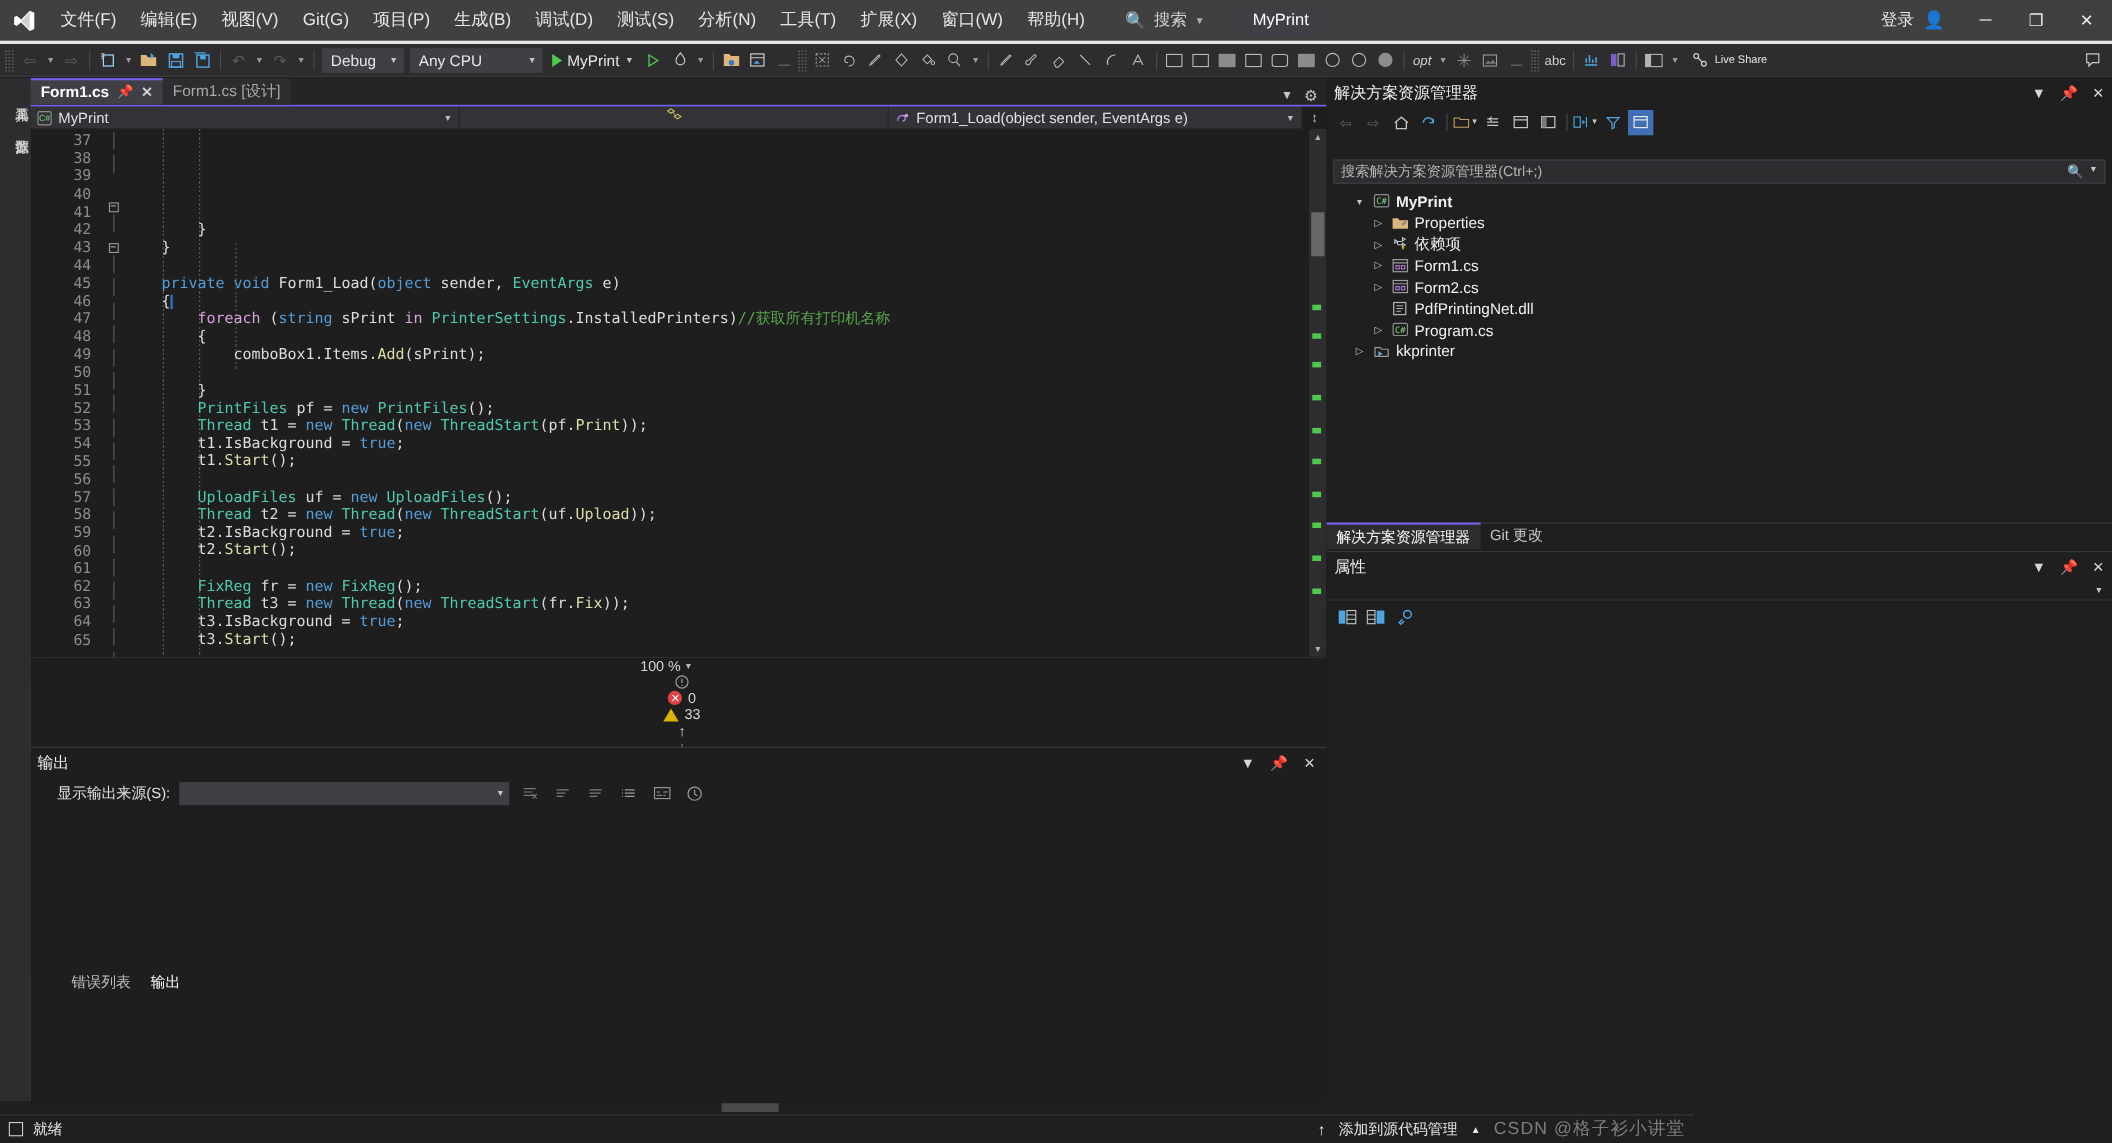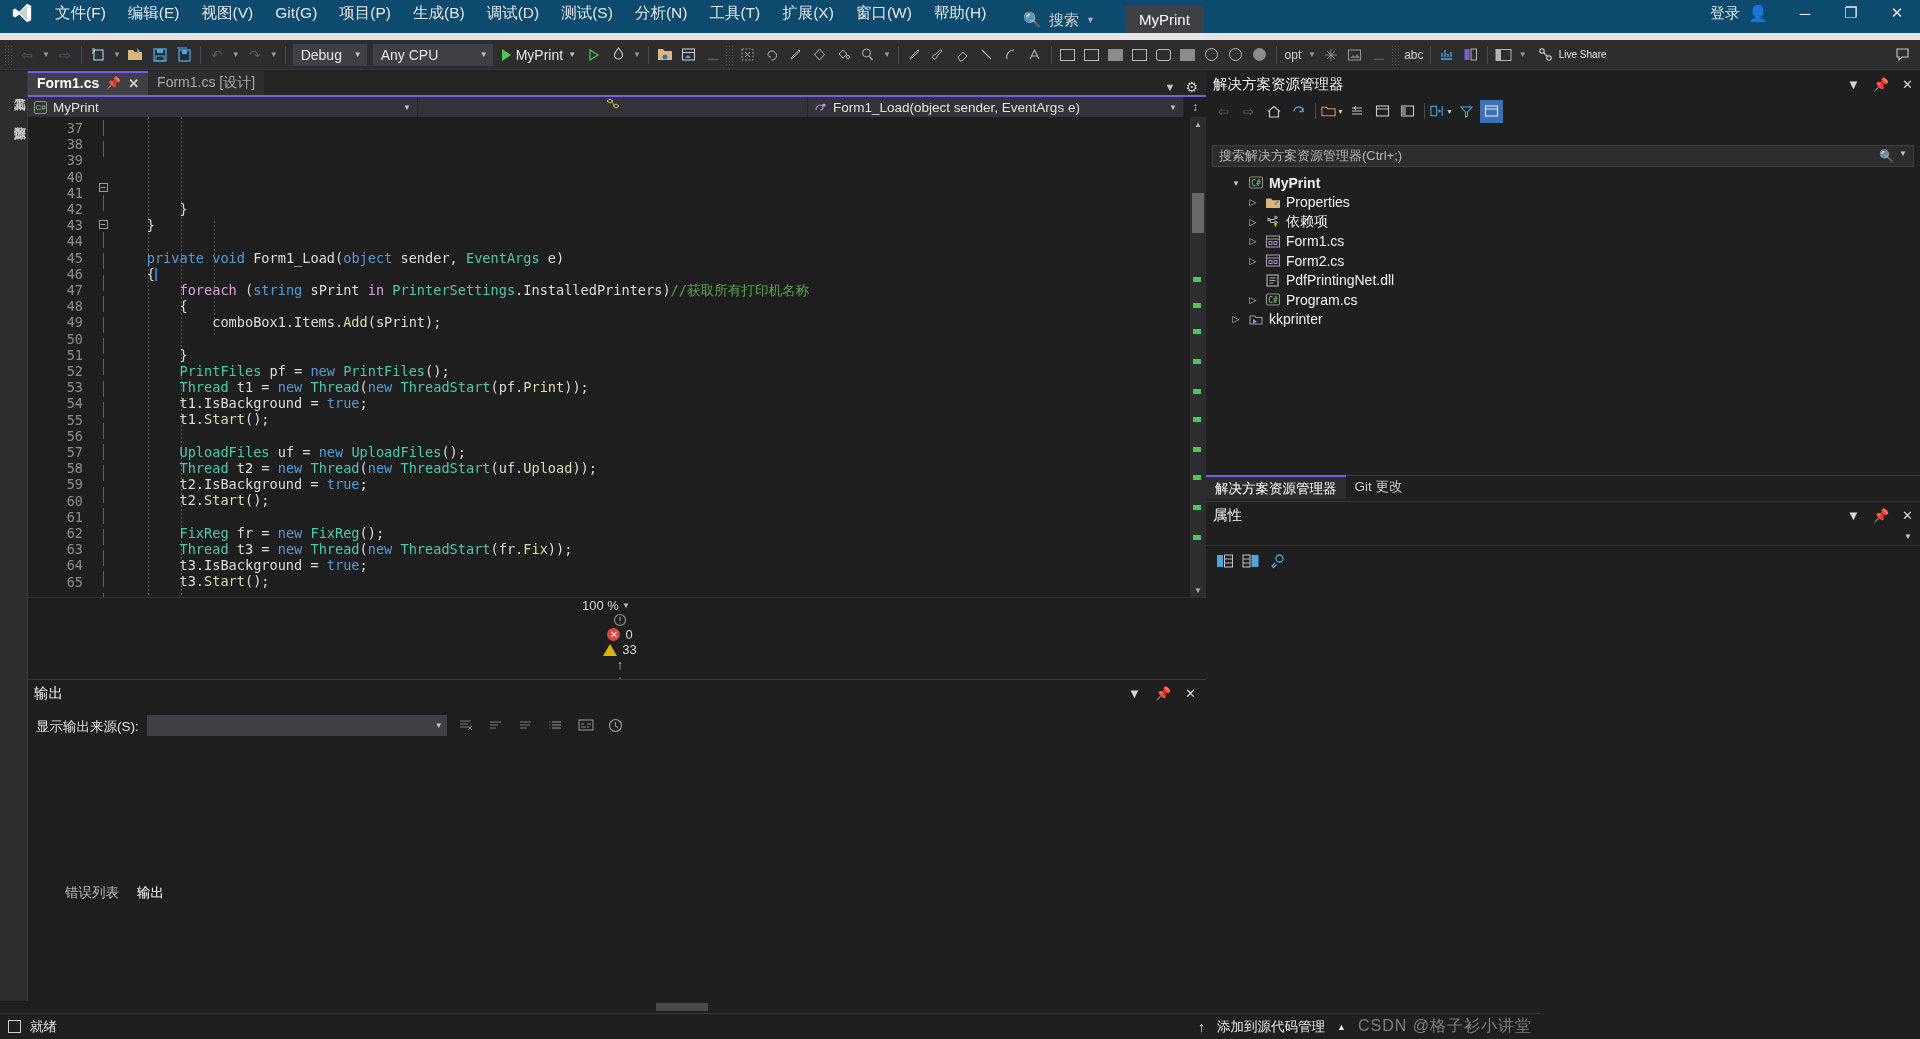--- a/index.html
+++ b/index.html
@@ -7,22 +7,22 @@
     width: 1920px; height: 1039px;
     background: #1e1e1e;
     font-family: "Liberation Sans", sans-serif;
     overflow: hidden;
     color: #f1f1f1;
   }
   .app { position: relative; width: 1920px; height: 1039px; background: #1f1f1f; }
 
   
   .titlebar {
-    height: 40px; background: #0c4a6e; display: flex; align-items: flex-end;
-    position: relative; border-bottom: 7px solid #e5e5e5;
+    height: 40px; background: #404040; display: flex; align-items: center;
+    position: relative; border-bottom: 3px solid #e5e5e5;
   }
   .vs-logo { width: 44px; height: 40px; display:flex; align-items:center; justify-content:center; }
   .vs-logo svg { width: 22px; height: 22px; }
   .menu { display: flex; align-items: center; height: 40px; }
   .menu-item {
     padding: 0 11px; height: 40px; line-height: 40px; font-size: 15.5px;
     color: #e6e6e6; cursor: default; white-space: nowrap;
   }
   .title-search {
     margin-left: 18px; display: flex; align-items: center; gap: 7px;
@@ -160,21 +160,21 @@
     font-size: 10px; display: flex; align-items: center; justify-content: center; }
   .warn-tri { width: 0; height: 0; border-left: 7px solid transparent; border-right: 7px solid transparent; border-bottom: 12px solid #d9b400; position: relative; }
   .es-right { margin-left: auto; display: flex; align-items: center; gap: 0; padding-right: 10px; }
   .es-right .es-item { padding: 0 14px; }
 
   
   .output-panel { position: absolute; left: 28px; top: 608px; width: 1178px; height: 208px; background: #1e1e1e; border-top: 1px solid #3a3a3c; }
   .op-header { height: 26px; display: flex; align-items: center; padding: 0 6px; font-size: 14px; color: #f0f0f0; }
   .op-header .ttl { font-size: 14.5px; }
   .op-hr { margin-left: auto; display: flex; align-items: center; gap: 14px; color: #d6d6d6; font-size: 13px; padding-right: 4px; }
-  .op-toolbar { height: 30px; display: flex; align-items: flex-end; gap: 8px; padding: 0 8px; }
+  .op-toolbar { height: 30px; display: flex; align-items: center; gap: 8px; padding: 0 24px; }
   .op-toolbar .lbl { font-size: 13.5px; color: #e0e0e0; }
   .op-combo { width: 300px; height: 21px; background: #3f3f46; display: flex; align-items: center; padding: 0 4px; }
   .op-combo .cc { margin-left: auto; font-size: 8px; color: #c8c8c8; }
   .op-ic { width: 22px; height: 22px; display: flex; align-items: center; justify-content: center; color: #9a9a9a; font-size: 13px; }
   .op-body { height: 122px; background: #1e1e1e; }
   .op-tabs { position: absolute; bottom: 0; left: 0; height: 22px; display: flex; align-items: center; gap: 0; padding-left: 28px; }
   .op-tab { font-size: 13.5px; color: #bdbdbd; padding: 0 9px; height: 22px; line-height: 22px; margin-top: 34px; }
   .op-tab.active { color: #ffffff; }
 
   
@@ -431,21 +431,21 @@
     <div class="tb">
         <span class="shape round"></span>
       </div>
     <div class="tb">
         <span class="shape round"></span>
       </div>
     <div class="tb">
         <span class="shape round fill"></span>
       </div>
     <div class="tb-sep"></div>
-    <div class="tb" style="font-size:12px;color:#d0d0d0;">opt</div>
+    <div class="tb" style="font-size:12px;color:#d0d0d0;font-style:italic;">opt</div>
     <div class="tb-caret">▼</div>
     <div class="tb">
       <svg width="14" height="14" viewBox="0 0 14 14">
           <path d="M7 1v12M1 7h12M3 3l8 8M11 3l-8 8" stroke="#9a9a9a" stroke-width="0.8"></path>
         </svg>
     </div>
     <div class="tb">
       <svg width="15" height="14" viewBox="0 0 15 14">
           <rect x="1.5" y="2" width="12" height="10" fill="none" stroke="#9a9a9a" stroke-width="1"></rect>
           <path d="M3 10l3-3 2 2 2-3 3 4z" fill="#7a7a7a"></path>

